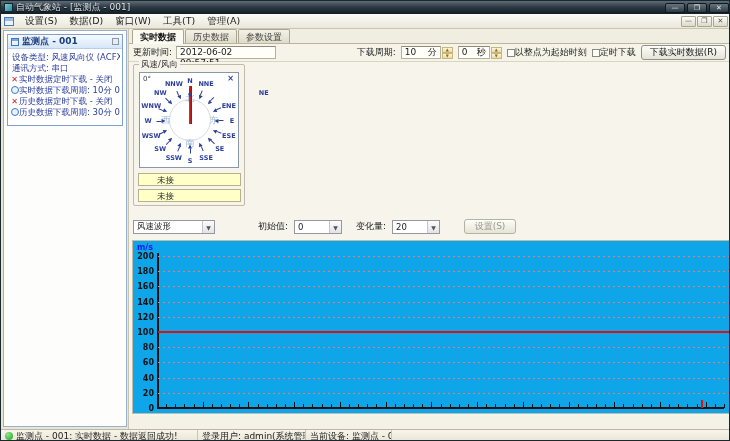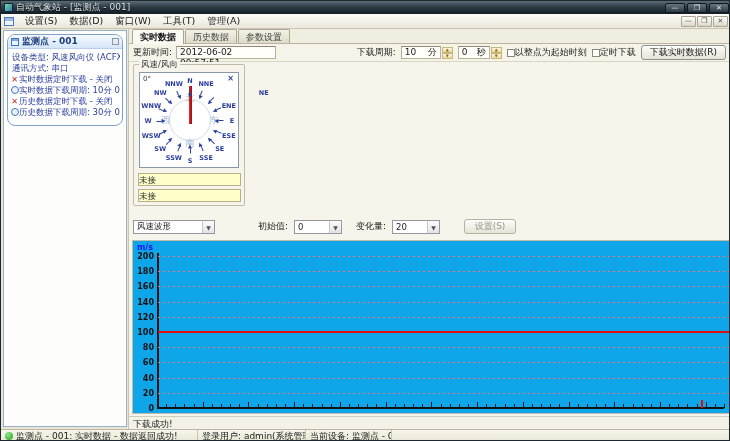--- a/index.html
+++ b/index.html
@@ -29,21 +29,21 @@
     border-radius:1px; color:#555; font-size:7px; line-height:9px; text-align:center; }
 
   
   .workspace { position:absolute; left:0; top:28px; width:730px; height:400px; background:#e9e6d8; }
 
   
   .sidebar { position:absolute; left:2px; top:1px; width:124px; height:397px;
     background:#fdfdfb; border:1px solid #9ab0c8; }
   .sidebar-header { height:14px; background:linear-gradient(#ffffff,#d9e3ee); border-bottom:1px solid #b9c6d6;
     font-size:9px; color:#333; padding:1px 4px; }
-  .device-card { margin:3px; border:1px solid #7da2ce; border-radius:8px; background:#fff; height:92px; overflow:hidden; }
+  .device-card { margin:3px; border:1px solid #7da2ce; border-radius:0; background:#fff; height:92px; overflow:hidden; }
   .card-header { height:14px; background:linear-gradient(#f6faff,#d6e6f8); border-bottom:1px solid #b7cfec;
     display:flex; align-items:center; padding:0 3px; }
   .device-icon { width:8px; height:8px; background:#eaf2fc; border:1px solid #3a77c8; position:relative; margin-right:3px; }
   .device-icon::before { content:""; position:absolute; left:0; top:0; right:0; height:2px; background:#7ea9d8; }
   .card-title { font-size:9px; font-weight:bold; color:#1a3c7a; white-space:nowrap; }
   .pin-icon { margin-left:auto; width:7px; height:7px; border:1px solid #8a97a6; background:#e8edf3; }
   .card-body { padding:3px 2px; }
   .card-line { display:flex; align-items:center; height:11px; white-space:nowrap; overflow:hidden; }
   .card-line .txt { font-size:8.5px; color:#2b3f9c; transform-origin:left center; }
   .li-ico { width:9px; flex:0 0 9px; text-align:center; font-size:8px; line-height:9px; }
@@ -93,21 +93,21 @@
   .spd-label { position:absolute; right:4px; top:1px; font-size:8px; color:#2b3f9c; font-weight:bold; }
   .dir-label { position:absolute; font-size:6.5px; font-weight:bold; color:#2b3f9c; transform:translate(-50%,-50%); white-space:nowrap; }
   .dir-arrow { position:absolute; width:9px; height:4px; }
   .dir-arrow .tail { position:absolute; left:0; top:1.5px; width:5px; height:1px; background:#2b3f9c; }
   .dir-arrow .head { position:absolute; left:5px; top:0; width:0; height:0;
     border-left:4px solid #2b3f9c; border-top:2px solid transparent; border-bottom:2px solid transparent; }
   .inner-circle { position:absolute; left:29px; top:26px; width:42px; height:42px; border:1px solid #d4dce6; border-radius:50%; }
   .cn { position:absolute; font-size:9px; color:#9db8d8; transform:translate(-50%,-50%); }
   .needle { position:absolute; left:48.5px; top:13px; width:3px; height:38px; background:linear-gradient(90deg,#e03030,#a00808); }
   .yellow-field { position:absolute; left:4px; width:103px; height:13px; background:#ffffc8; border:1px solid #b5b18c;
-    font-size:8.5px; color:#333; padding:1px 0; }
+    font-size:8.5px; color:#333; padding:1px 18px; }
   .yf1 { top:108px; } .yf2 { top:124px; }
 
   
   .chart-controls { position:absolute; left:3px; top:156px; width:596px; height:17px; display:flex; align-items:center; font-size:9px; color:#222; }
   .selectbox { height:14px; background:#fff; border:1px solid #9a96a0; display:flex; align-items:center;
     font-size:8.5px; padding-left:3px; position:relative; }
   .selectbox .arr { margin-left:auto; width:12px; height:100%; border-left:1px solid #c8c4ce;
     background:linear-gradient(#fcfcfc,#e4e2e8); font-size:6px; color:#555; text-align:center; line-height:13px; }
   .cc-pos1 { position:absolute; left:1px; width:82px; }
   .cc-lab1 { position:absolute; left:126px; }
@@ -457,21 +457,20 @@
             <span class="xtick" style="left: 554.419px; top: 163px; height: 4px;"></span>
             <span class="xtick" style="left: 563.565px; top: 163px; height: 4px;"></span>
             <span class="xtick" style="left: 572.71px; top: 161px; height: 6px;"></span>
             <span class="xtick" style="left: 581.855px; top: 163px; height: 4px;"></span>
             <span class="xtick" style="left: 591px; top: 163px; height: 4px;"></span>
             <span class="xtick red" style="left: 568.32px; top: 159px; height: 8px;"></span>
           </div>
 
       </div>
 
-      <div class="dl-strip">下载成功!</div>
     </div>
   </div>
 
   <div class="statusbar">
     <span class="sb-seg sb-1">
       <span class="green-dot"></span>
       <span>监测点 - 001: 实时数据 - 数据返回成功!</span>
     </span>
     <span class="sb-seg sb-2">
       <span>登录用户: admin(系统管理员)</span>

